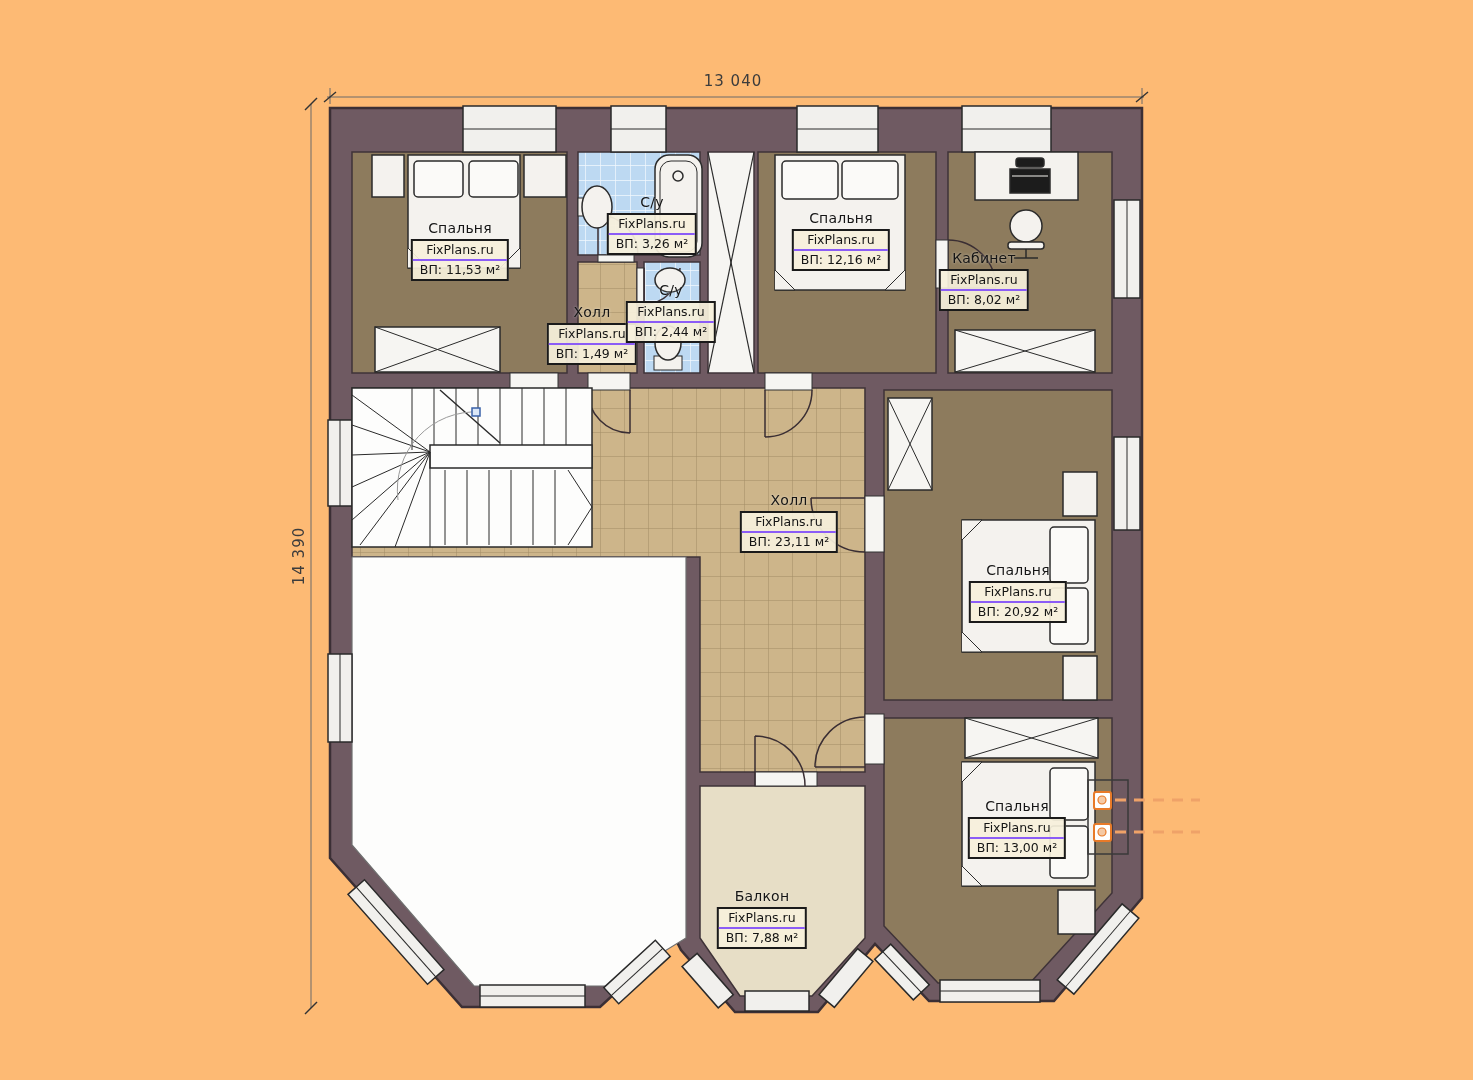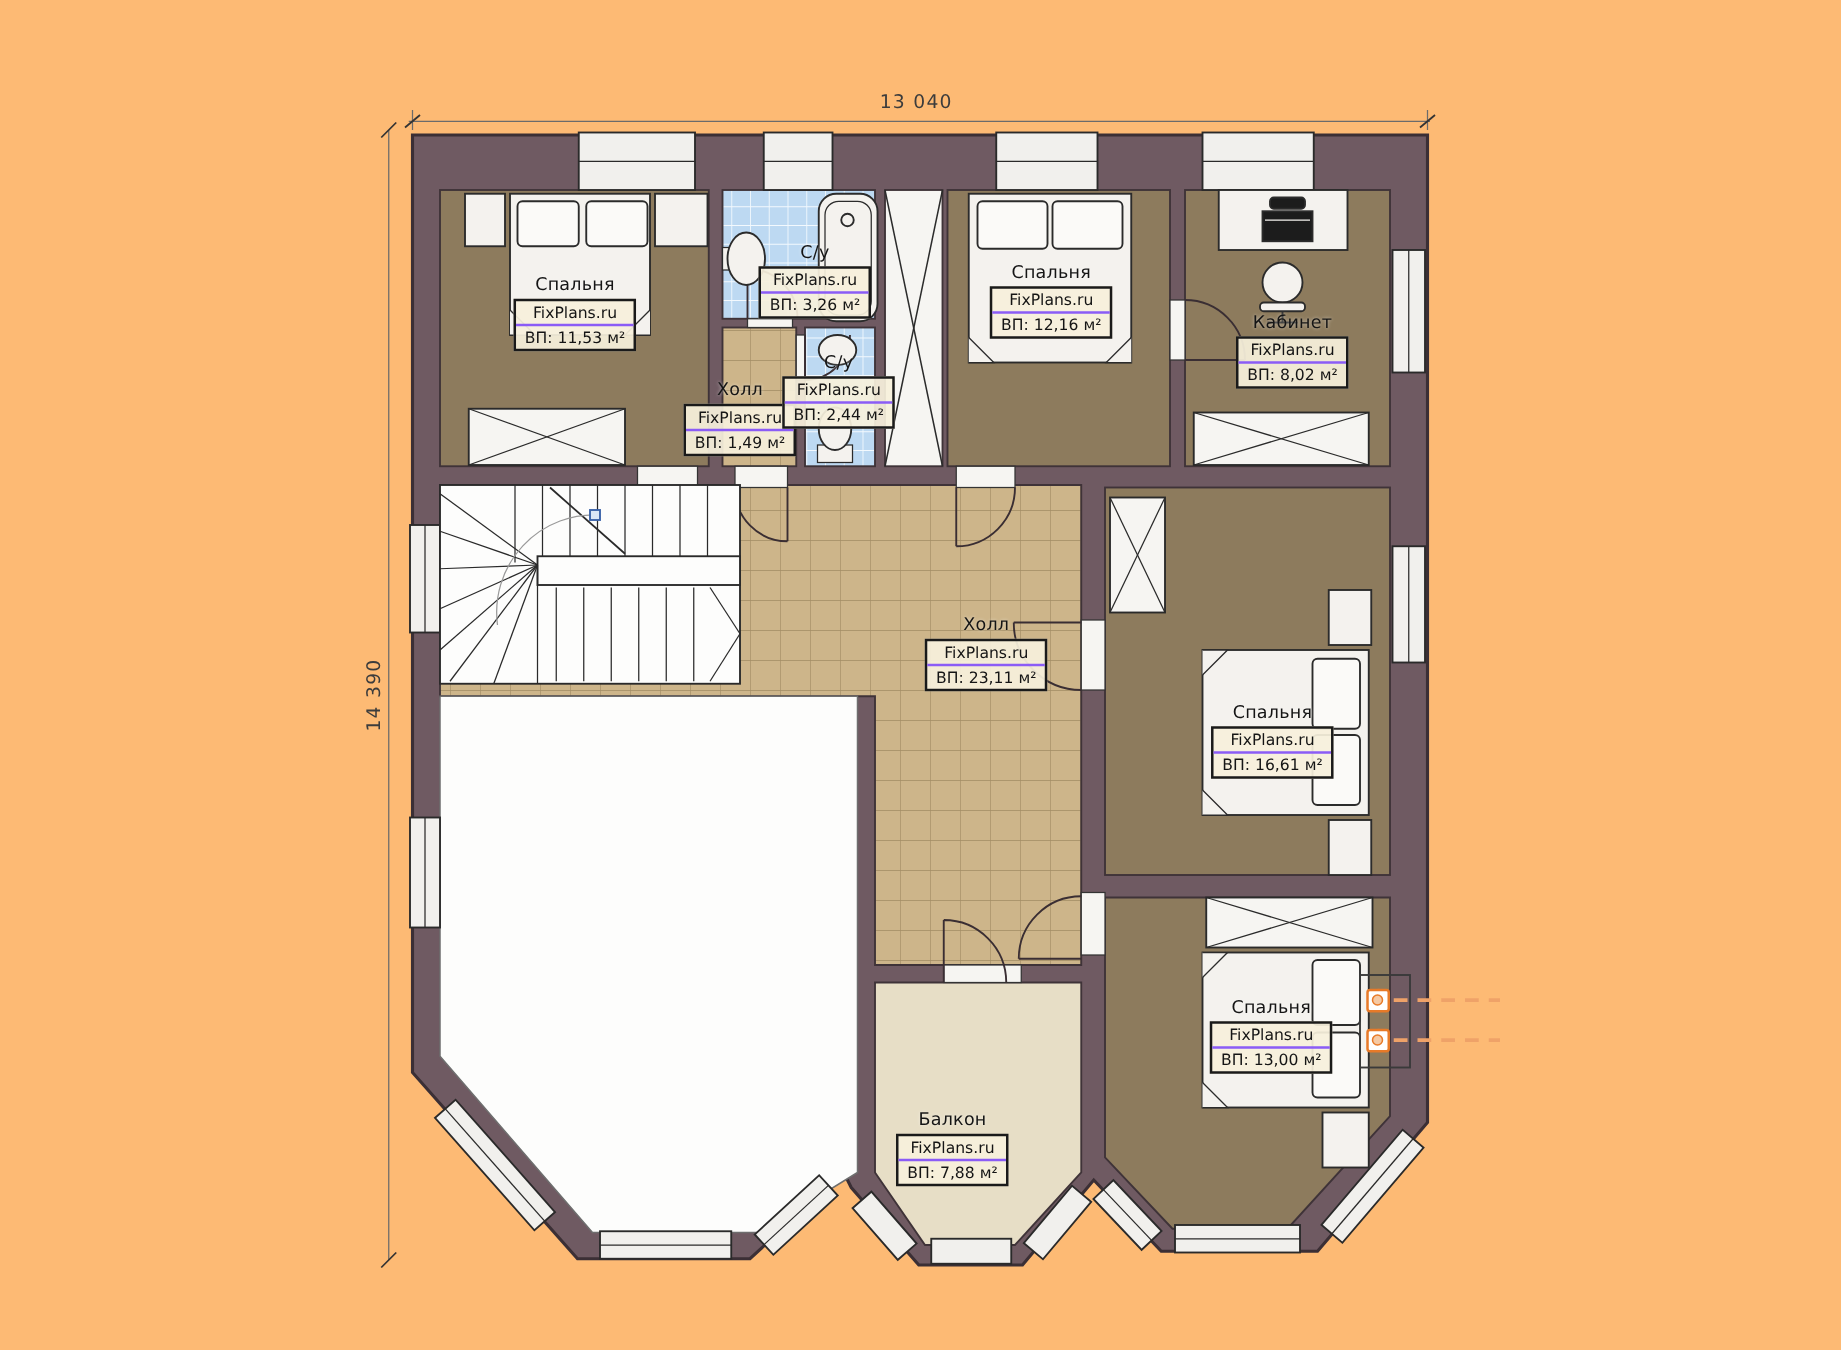--- a/index.html
+++ b/index.html
@@ -337,41 +337,41 @@
 </div>
 
 <div class="room-label" style="left:841px;top:210px">
   <div class="rname">Спальня</div>
   <div class="rbox-group">
     <div class="rbox">FixPlans.ru</div>
     <div class="rbox area">ВП: 12,16 м²</div>
   </div>
 </div>
 
-<div class="room-label" style="left:1034px;top:250px">
+<div class="room-label" style="left:984px;top:250px">
   <div class="rname">Кабинет</div>
   <div class="rbox-group">
     <div class="rbox">FixPlans.ru</div>
     <div class="rbox area">ВП: 8,02 м²</div>
   </div>
 </div>
 
 <div class="room-label" style="left:789px;top:492px">
   <div class="rname">Холл</div>
   <div class="rbox-group">
     <div class="rbox">FixPlans.ru</div>
     <div class="rbox area">ВП: 23,11 м²</div>
   </div>
 </div>
 
 <div class="room-label" style="left:1018px;top:562px">
   <div class="rname">Спальня</div>
   <div class="rbox-group">
     <div class="rbox">FixPlans.ru</div>
-    <div class="rbox area">ВП: 16,61 м²</div>
+    <div class="rbox area">ВП: 20,92 м²</div>
   </div>
 </div>
 
 <div class="room-label" style="left:1017px;top:798px">
   <div class="rname">Спальня</div>
   <div class="rbox-group">
     <div class="rbox">FixPlans.ru</div>
     <div class="rbox area">ВП: 13,00 м²</div>
   </div>
 </div>

